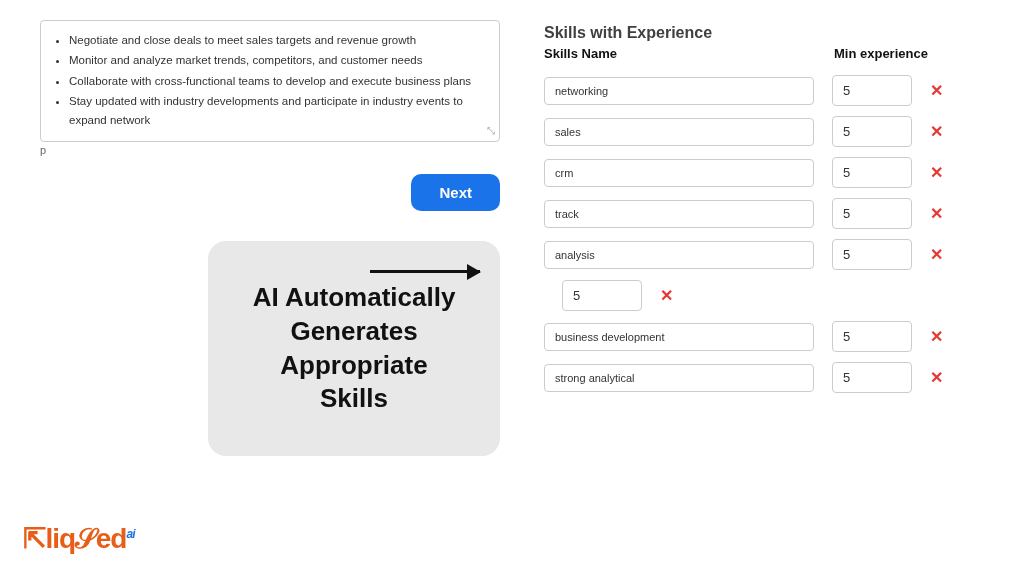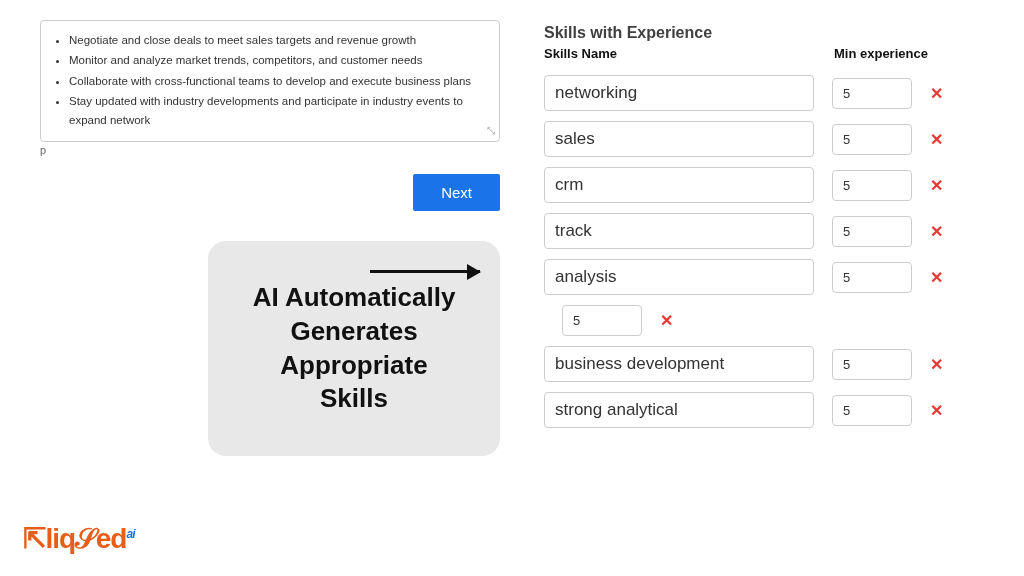--- a/index.html
+++ b/index.html
@@ -65,24 +65,24 @@
       color: #666;
       padding: 2px 0;
       display: flex;
       justify-content: flex-start;
     }
 
     .next-btn {
       background: #1a73e8;
       color: #fff;
       border: none;
-      border-radius: 2px;
+      border-radius: 10px;
       padding: 10px 28px;
       font-size: 15px;
-      font-weight: 400;
+      font-weight: 700;
       cursor: pointer;
       margin-top: 16px;
       margin-bottom: 20px;
     }
 
     .ai-badge {
       background: #e8e8e8;
       border-radius: 18px;
       padding: 40px 36px;
       text-align: center;
@@ -190,21 +190,21 @@
       display: flex;
       align-items: center;
       margin-bottom: 10px;
     }
 
     .skill-input {
       width: 270px;
       border: 1px solid #ccc;
       border-radius: 4px;
       padding: 7px 10px;
-      font-size: 17px;
+      font-size: 11px;
       color: #333;
       background: #fff;
       outline: none;
     }
 
     .exp-input {
       width: 80px;
       border: 1px solid #ccc;
       border-radius: 4px;
       padding: 7px 10px;

